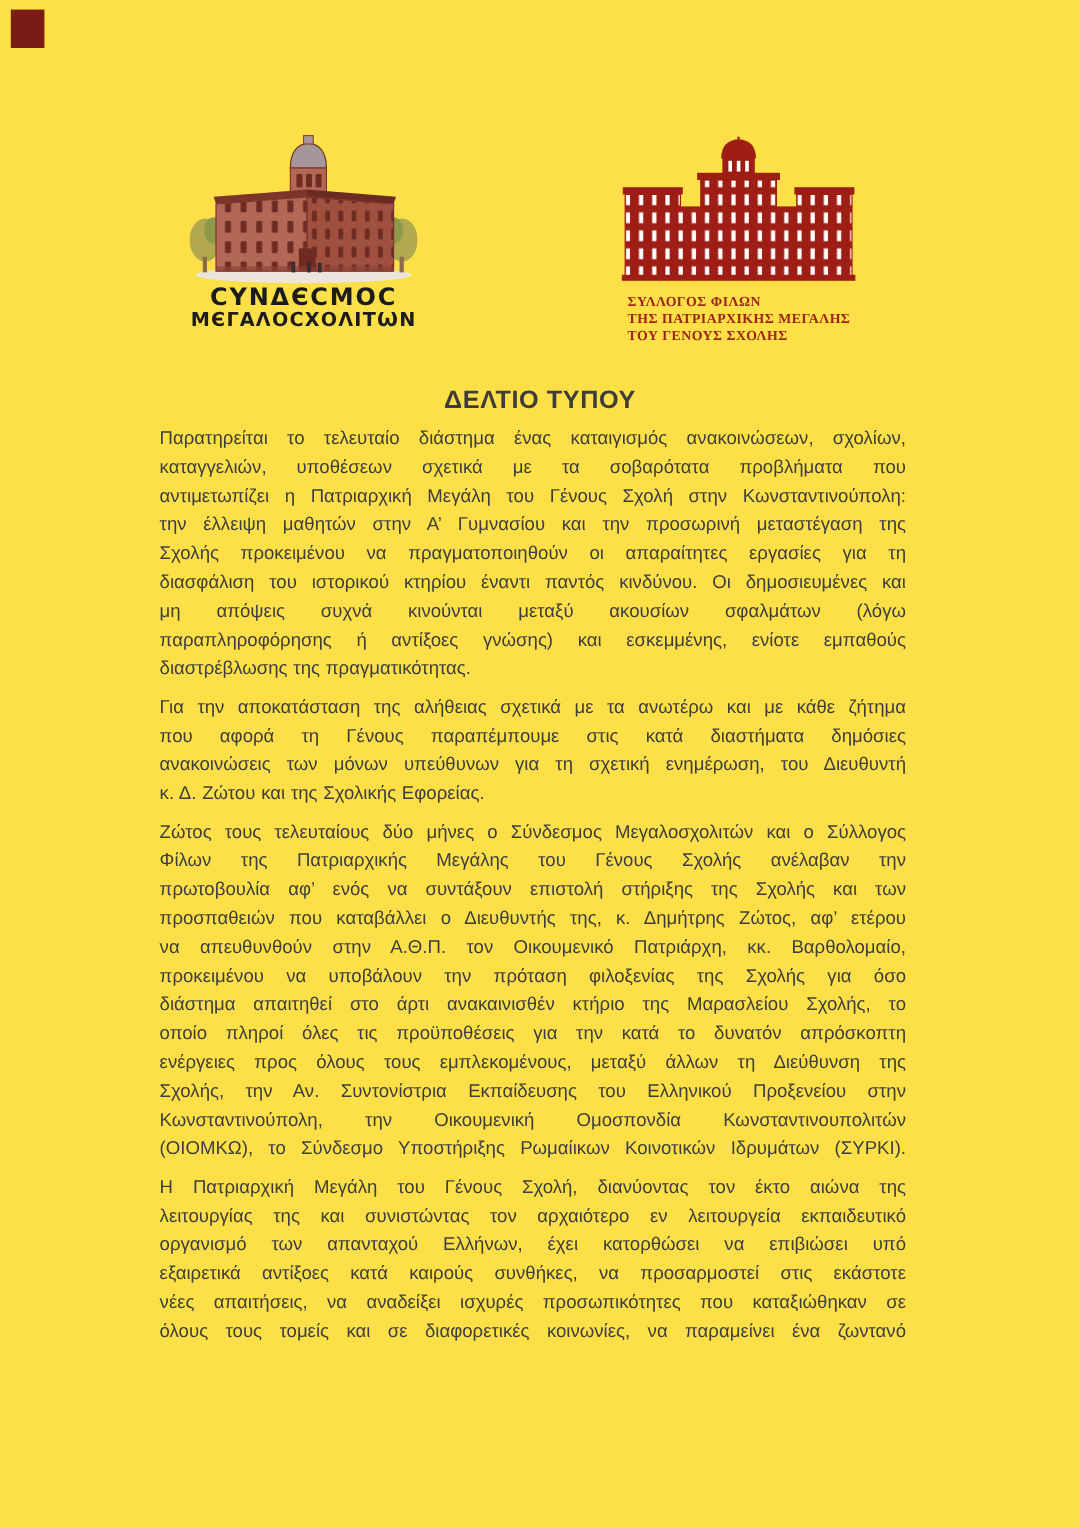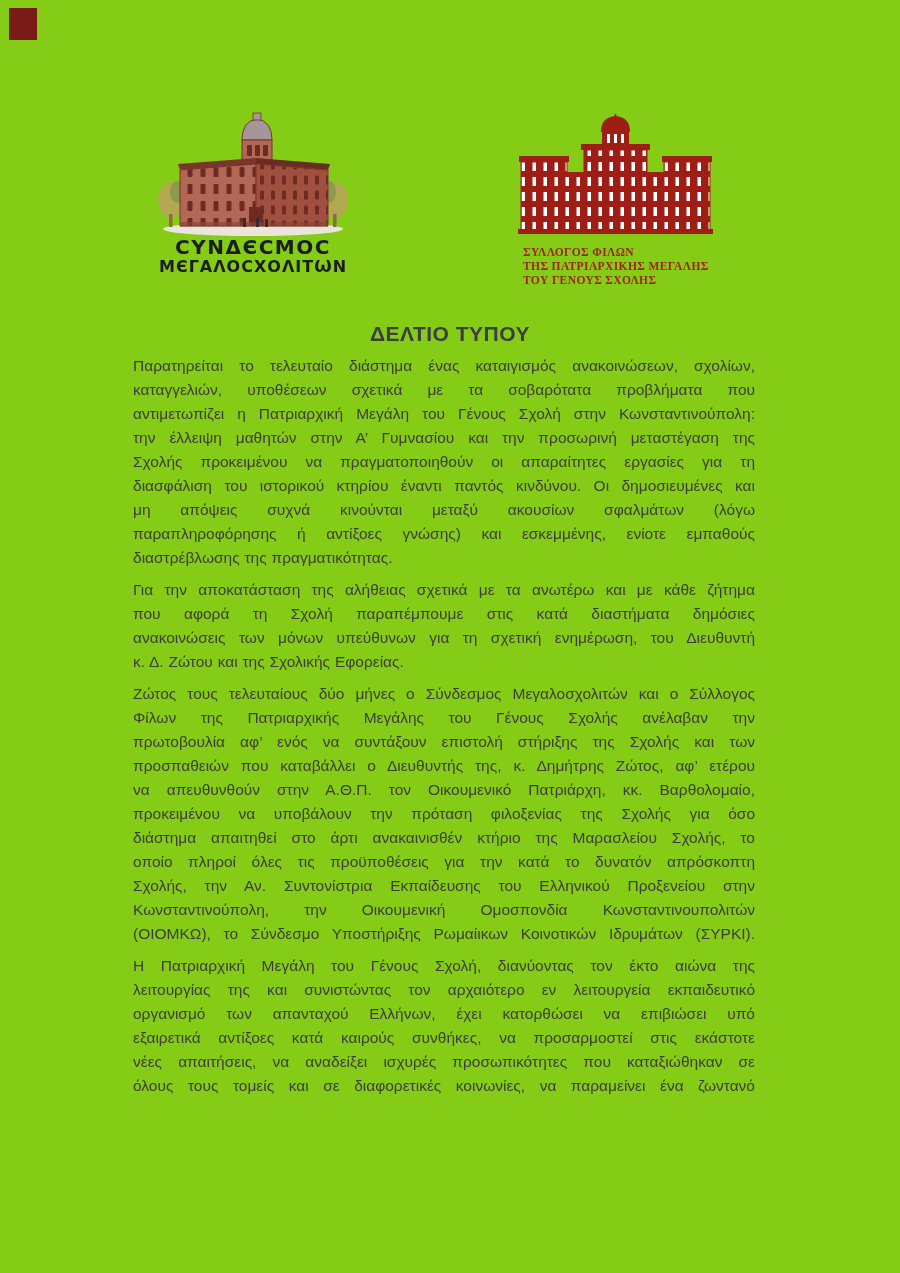--- a/index.html
+++ b/index.html
@@ -1,16 +1,16 @@
 <!DOCTYPE html>
 <html style="--ink: #3d3d3d; --corner: #7b1b15; --maroonText: #9e2418; --maroonB: #9e1e15; --brick: #b36756; --brickShadow: #a0503f; --winDark: #6e2b21; --dome: #a5969a; --tree: #b1a84f; --tree2: #8e9a4b; --trunk: #8a6b4a;"><head>
 <meta charset="utf-8">
 <style>
   html,body{margin:0;padding:0;background:#ffffff;}
-  .page{position:relative;width:900px;height:1273px;background:#84cc16;overflow:hidden;
+  .page{position:relative;width:900px;height:1273px;background:#fde047;overflow:hidden;
         font-family:"Liberation Sans",sans-serif;}
   .corner-mark{position:absolute;left:9px;top:8px;width:28px;height:32px;background:var(--corner);}
   
   .logo-left{position:absolute;left:137px;top:112px;width:232px;text-align:center;}
   .logo-left svg{display:block;margin:0 auto;width:190px;height:126px;}
   .cap1{color:#1c1c1c;font-family:"DejaVu Sans",sans-serif;font-weight:bold;
         font-size:20px;line-height:19px;letter-spacing:1.5px;white-space:nowrap;}
   .cap1 .l2{font-size:16px;letter-spacing:1px;}
   .logo-right{position:absolute;left:518px;top:114px;width:210px;}
   .logo-right svg{display:block;width:195px;height:125px;}
@@ -124,33 +124,34 @@
           <div class="line">αντιμετωπίζει η Πατριαρχική Μεγάλη του Γένους Σχολή στην Κωνσταντινούπολη:</div>
           <div class="line">την έλλειψη μαθητών στην Α’ Γυμνασίου και την προσωρινή μεταστέγαση της</div>
           <div class="line">Σχολής προκειμένου να πραγματοποιηθούν οι απαραίτητες εργασίες για τη</div>
           <div class="line">διασφάλιση του ιστορικού κτηρίου έναντι παντός κινδύνου. Οι δημοσιευμένες και</div>
           <div class="line">μη απόψεις συχνά κινούνται μεταξύ ακουσίων σφαλμάτων (λόγω</div>
           <div class="line">παραπληροφόρησης ή αντίξοες γνώσης) και εσκεμμένης, ενίοτε εμπαθούς</div>
           <div class="line pl">διαστρέβλωσης της πραγματικότητας.</div>
         </div>
         <div class="para">
           <div class="line">Για την αποκατάσταση της αλήθειας σχετικά με τα ανωτέρω και με κάθε ζήτημα</div>
-          <div class="line">που αφορά τη Σχολή παραπέμπουμε στις κατά διαστήματα δημόσιες</div>
+          <div class="line">που αφορά τη Γένους παραπέμπουμε στις κατά διαστήματα δημόσιες</div>
           <div class="line">ανακοινώσεις των μόνων υπεύθυνων για τη σχετική ενημέρωση, του Διευθυντή</div>
           <div class="line pl">κ. Δ. Ζώτου και της Σχολικής Εφορείας.</div>
         </div>
         <div class="para">
           <div class="line">Ζώτος τους τελευταίους δύο μήνες ο Σύνδεσμος Μεγαλοσχολιτών και ο Σύλλογος</div>
           <div class="line">Φίλων της Πατριαρχικής Μεγάλης του Γένους Σχολής ανέλαβαν την</div>
           <div class="line">πρωτοβουλία αφ’ ενός να συντάξουν επιστολή στήριξης της Σχολής και των</div>
           <div class="line">προσπαθειών που καταβάλλει ο Διευθυντής της, κ. Δημήτρης Ζώτος, αφ’ ετέρου</div>
           <div class="line">να απευθυνθούν στην Α.Θ.Π. τον Οικουμενικό Πατριάρχη, κκ. Βαρθολομαίο,</div>
           <div class="line">προκειμένου να υποβάλουν την πρόταση φιλοξενίας της Σχολής για όσο</div>
           <div class="line">διάστημα απαιτηθεί στο άρτι ανακαινισθέν κτήριο της Μαρασλείου Σχολής, το</div>
           <div class="line">οποίο πληροί όλες τις προϋποθέσεις για την κατά το δυνατόν απρόσκοπτη</div>
+          <div class="line">ενέργειες προς όλους τους εμπλεκομένους, μεταξύ άλλων τη Διεύθυνση της</div>
           <div class="line">Σχολής, την Αν. Συντονίστρια Εκπαίδευσης του Ελληνικού Προξενείου στην</div>
           <div class="line">Κωνσταντινούπολη, την Οικουμενική Ομοσπονδία Κωνσταντινουπολιτών</div>
           <div class="line">(ΟΙΟΜΚΩ), το Σύνδεσμο Υποστήριξης Ρωμαίικων Κοινοτικών Ιδρυμάτων (ΣΥΡΚΙ).</div>
         </div>
         <div class="para">
           <div class="line">Η Πατριαρχική Μεγάλη του Γένους Σχολή, διανύοντας τον έκτο αιώνα της</div>
           <div class="line">λειτουργίας της και συνιστώντας τον αρχαιότερο εν λειτουργεία εκπαιδευτικό</div>
           <div class="line">οργανισμό των απανταχού Ελλήνων, έχει κατορθώσει να επιβιώσει υπό</div>
           <div class="line">εξαιρετικά αντίξοες κατά καιρούς συνθήκες, να προσαρμοστεί στις εκάστοτε</div>
           <div class="line">νέες απαιτήσεις, να αναδείξει ισχυρές προσωπικότητες που καταξιώθηκαν σε</div>

